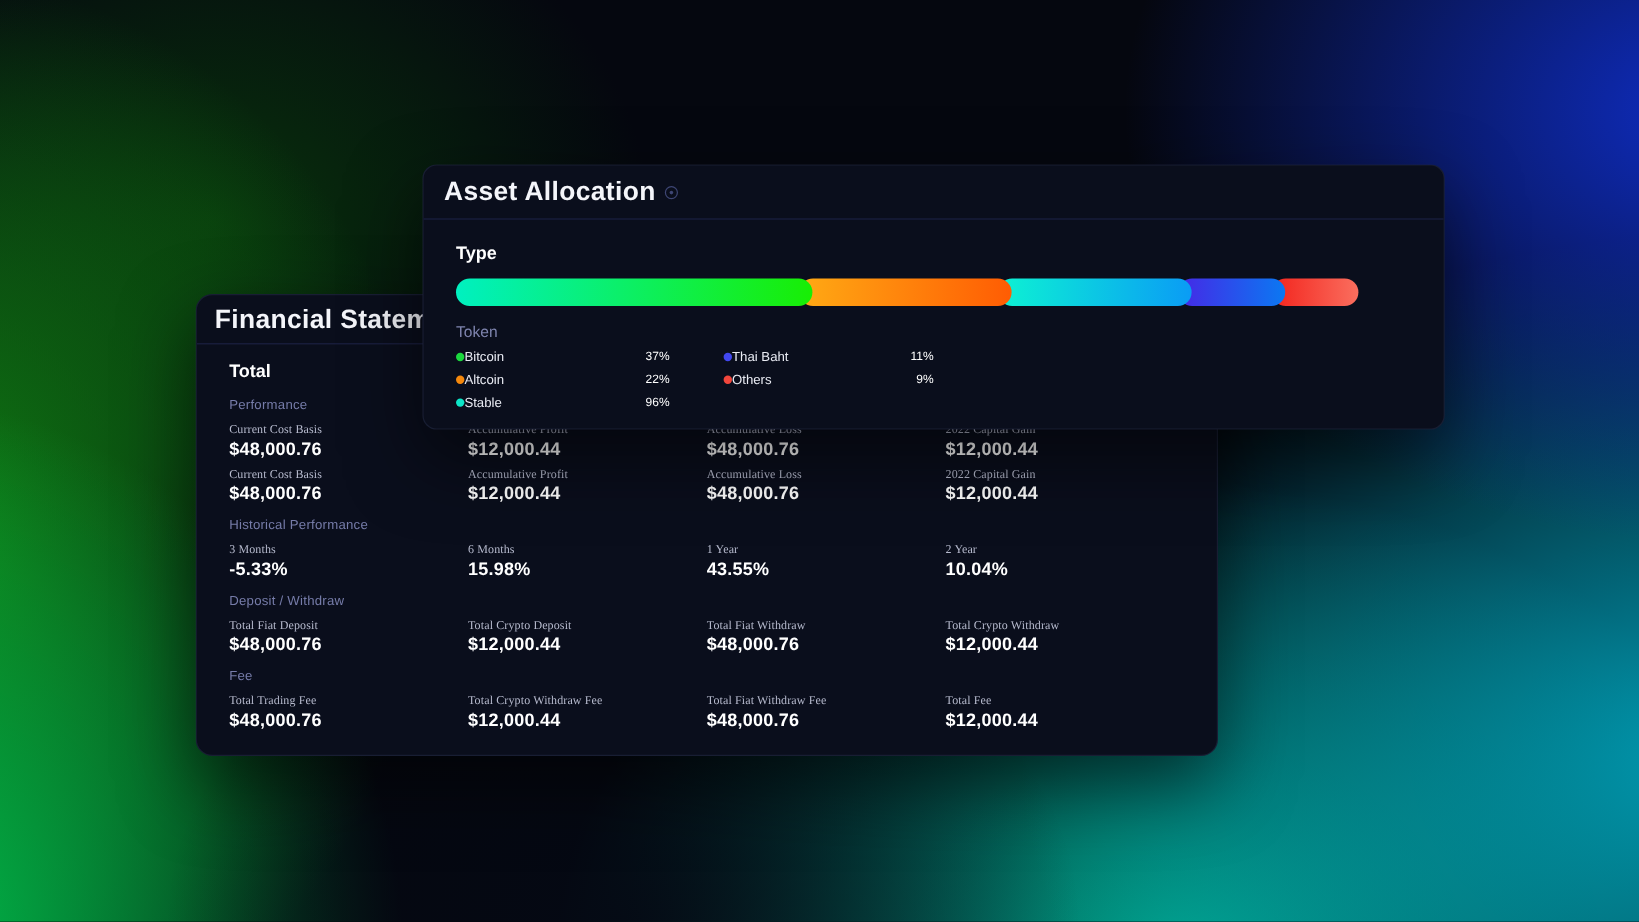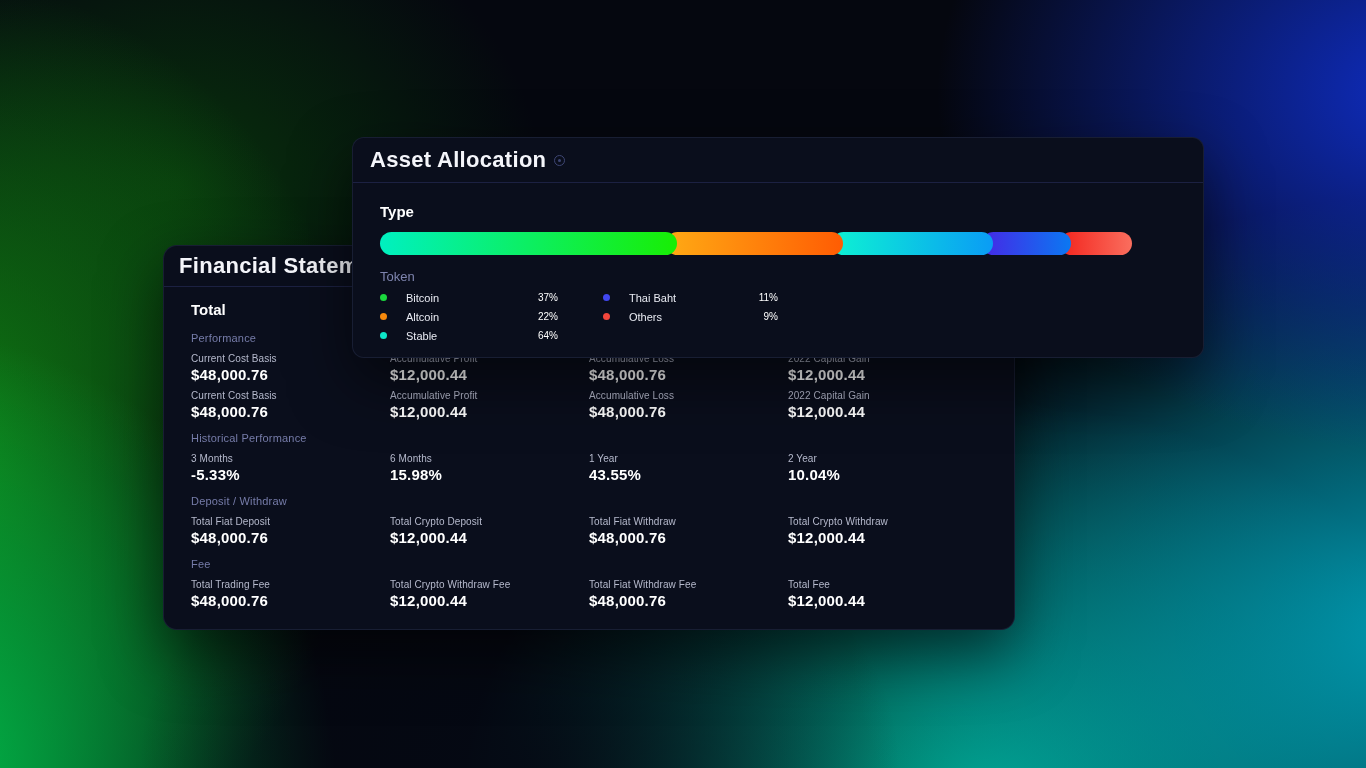--- a/index.html
+++ b/index.html
@@ -28,21 +28,21 @@
   .card-title { font-size:22px; font-weight:bold; letter-spacing:0.3px; color:#f4f5fa; }
 
   
   #fs-card { left:163px; top:245px; width:852px; height:385px; border-radius:14px; }
   #fs-card .card-header { height:41px; padding:0 15px; }
   #fs-card .card-body { padding:0 27px 14px 27px; }
   .total-label { margin-top:14px; font-size:15px; font-weight:bold; color:#ffffff; }
   .section-label { margin-top:14px; font-size:11px; color:#767ca9; letter-spacing:0.2px; }
   .stat-row { display:flex; margin-top:9px; }
   .stat-cell { width:200px; }
-  .stat-label { font-size:10px; line-height:12px; color:#b6bacd; letter-spacing:0.1px; }
+  .stat-label { font-size:10px; line-height:12px; color:#b6bacd; letter-spacing:0.1px;font-family:Liberation Serif, serif; }
   .stat-value { margin-top:3px; font-size:15px; line-height:13px; font-weight:bold; color:#ffffff; letter-spacing:0.2px; }
 
   
   #aa-card { left:352px; top:137px; width:852px; height:221px; border-radius:12px; z-index:5; }
   #aa-card .card-header { height:45px; padding:0 17px; }
   #aa-card .card-body { padding:14px 27px 0 27px; }
   .info-icon {
     margin-left:8px; width:11px; height:11px; border-radius:50%;
     border:1.5px solid #3e4674; position:relative; display:inline-block;
   }
@@ -54,21 +54,21 @@
   .alloc-bar { margin-top:12px; height:23px; display:flex; }
   .alloc-seg { height:23px; border-radius:11.5px; position:relative; }
   .alloc-seg + .alloc-seg { margin-left:-11px; }
   .token-label { margin-top:14px; font-size:13px; color:#7e84ae; }
   .legend { margin-top:4px; display:flex; gap:45px; }
   .legend-col { display:flex; flex-direction:column; }
   .legend-col.c1 { width:178px; }
   .legend-col.c2 { width:175px; }
   .legend-row { height:19px; display:flex; align-items:center; }
   .legend-dot { width:7px; height:7px; border-radius:50%; flex:0 0 auto; }
-  .legend-name { margin-left:19px; font-size:11px; color:#e9ebf3; }
+  .legend-name { margin-left:0; font-size:11px; color:#e9ebf3; }
   .legend-pct { margin-left:auto; font-size:10px; color:#ffffff; }
 </style>
 </head>
 <body>
 
 <section class="card" id="fs-card">
   <div class="card-header">
     <h2 class="card-title">Financial Statement</h2>
   </div>
   <div class="card-body">
@@ -195,21 +195,21 @@
             <span class="legend-pct">37%</span>
           </div>
           <div class="legend-row">
             <span class="legend-dot" style="background: rgb(245, 136, 12);"></span>
             <span class="legend-name">Altcoin</span>
             <span class="legend-pct">22%</span>
           </div>
           <div class="legend-row">
             <span class="legend-dot" style="background: rgb(13, 230, 200);"></span>
             <span class="legend-name">Stable</span>
-            <span class="legend-pct">64%</span>
+            <span class="legend-pct">96%</span>
           </div>
         </div>
       <div class="legend-col c2" id="legend-col-2">
           <div class="legend-row">
             <span class="legend-dot" style="background: rgb(65, 71, 240);"></span>
             <span class="legend-name">Thai Baht</span>
             <span class="legend-pct">11%</span>
           </div>
           <div class="legend-row">
             <span class="legend-dot" style="background: rgb(242, 70, 60);"></span>

